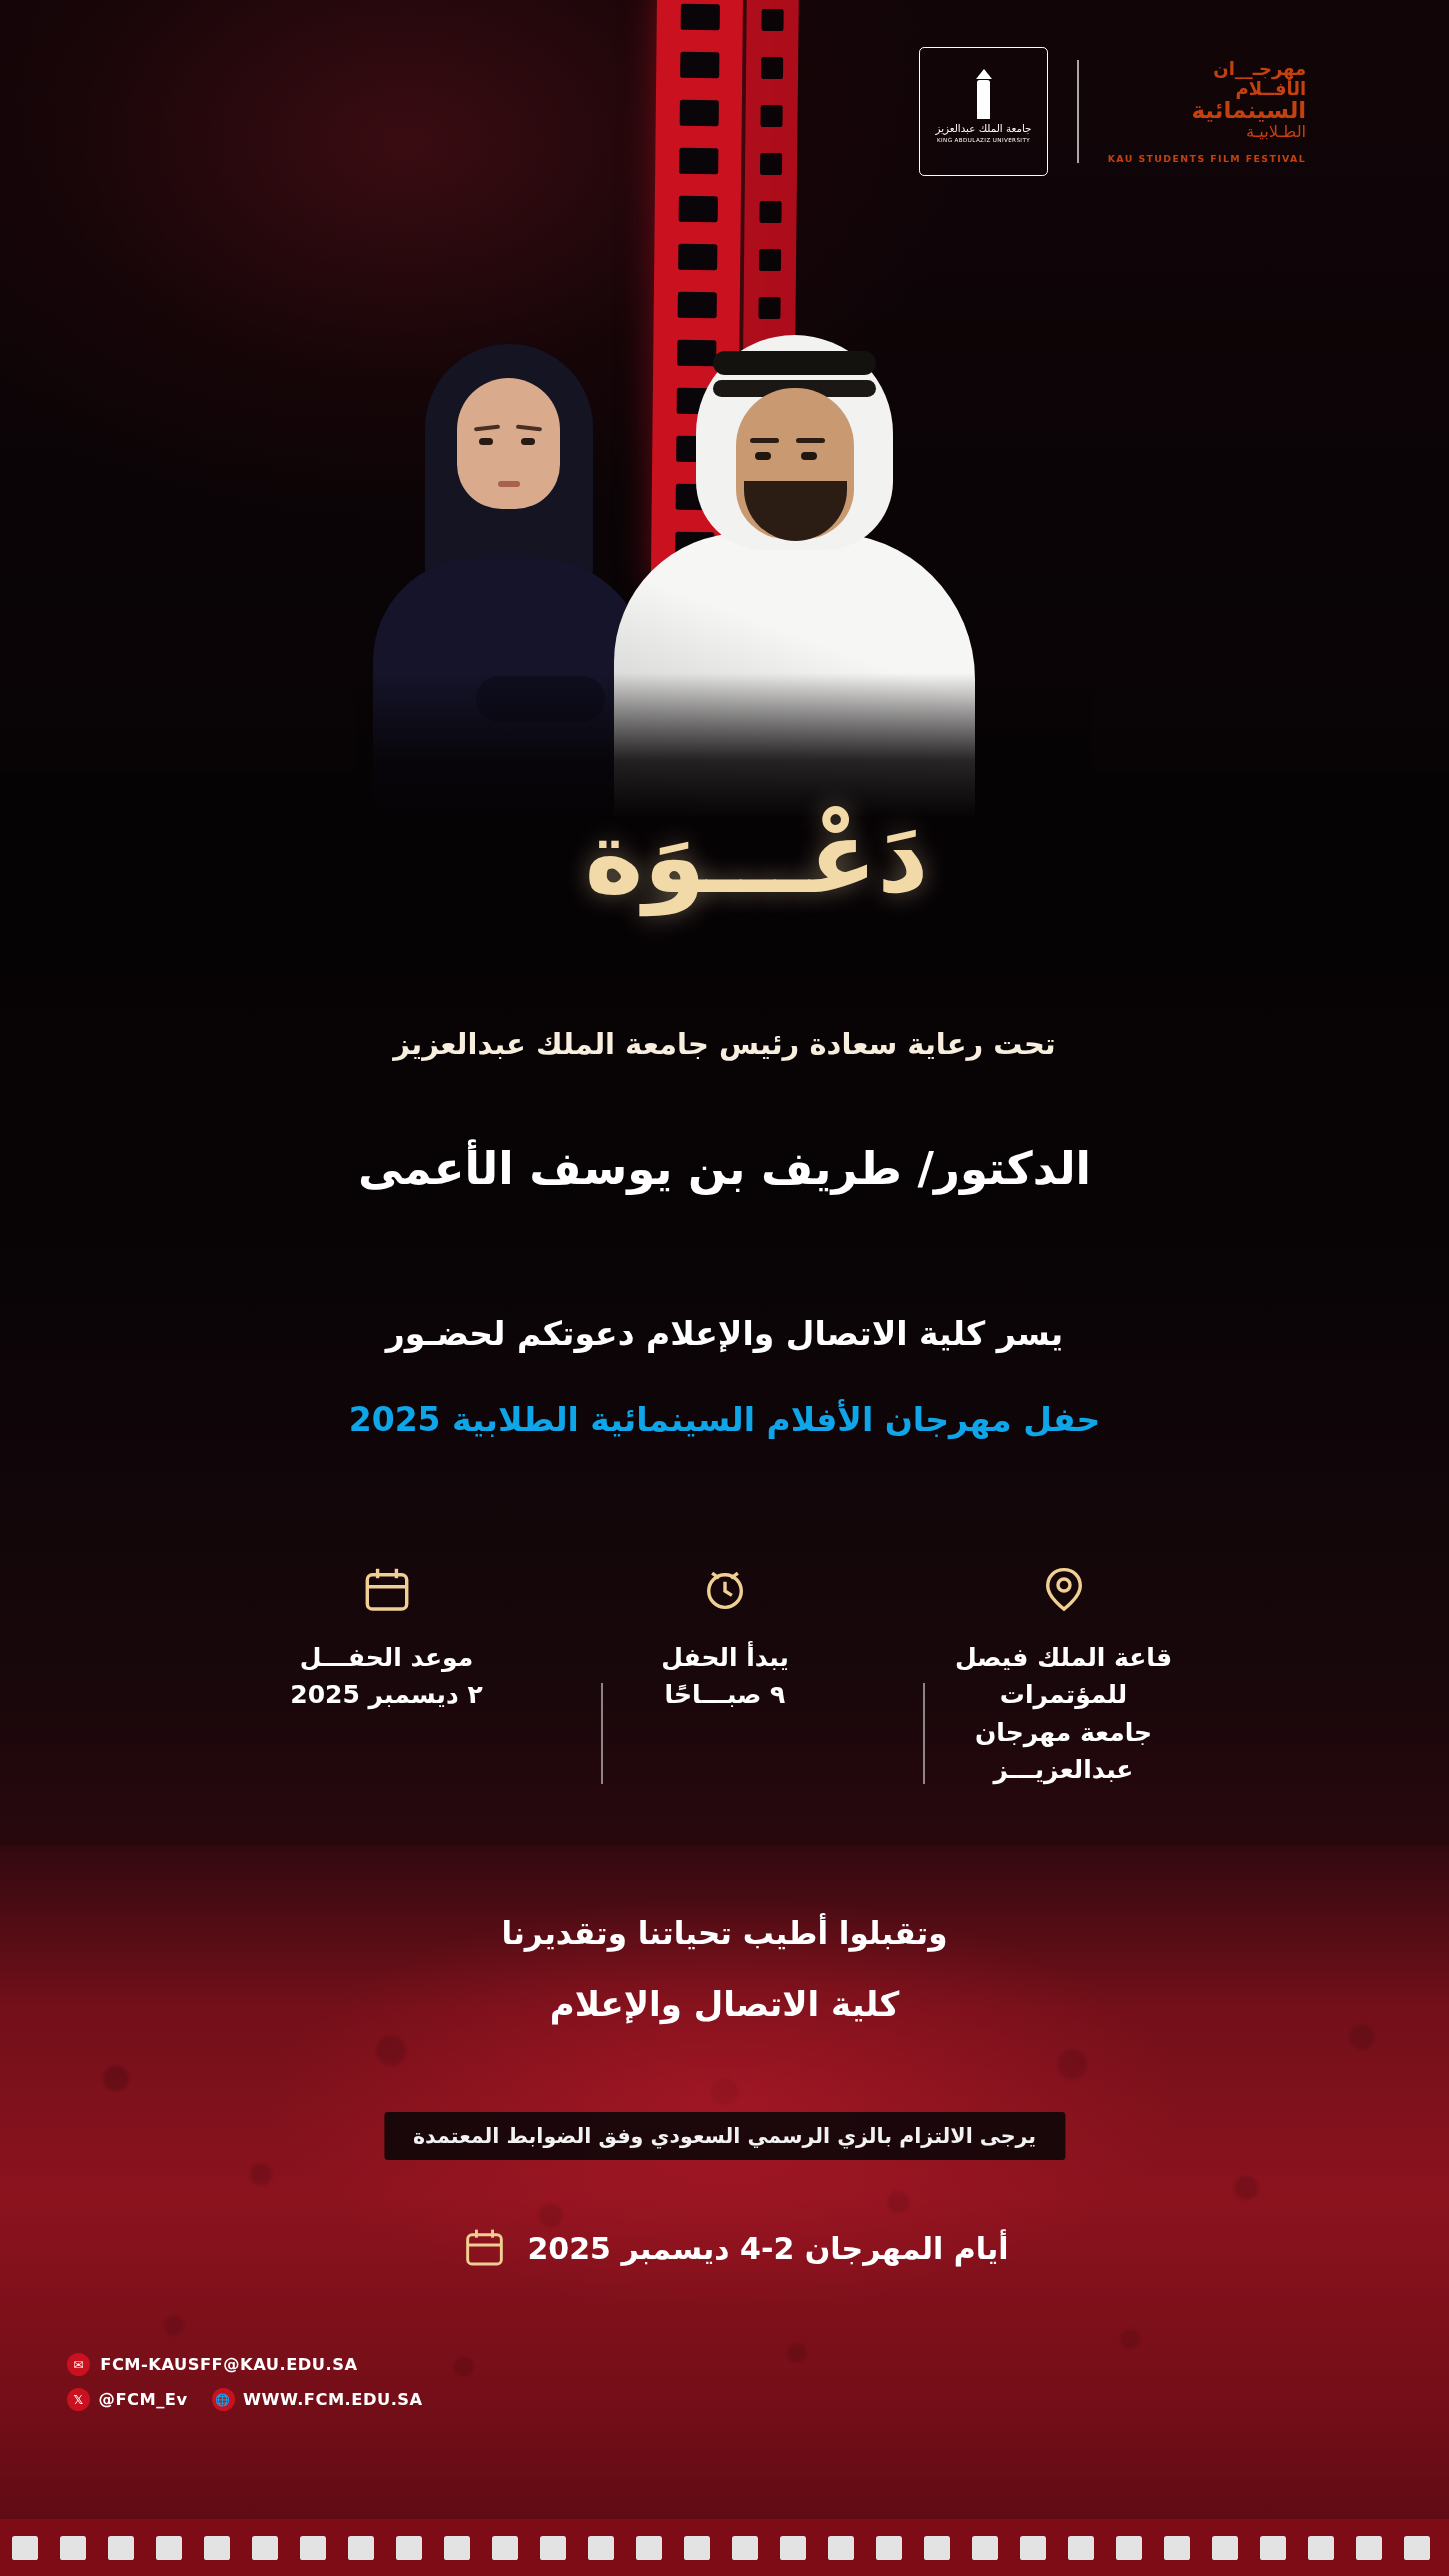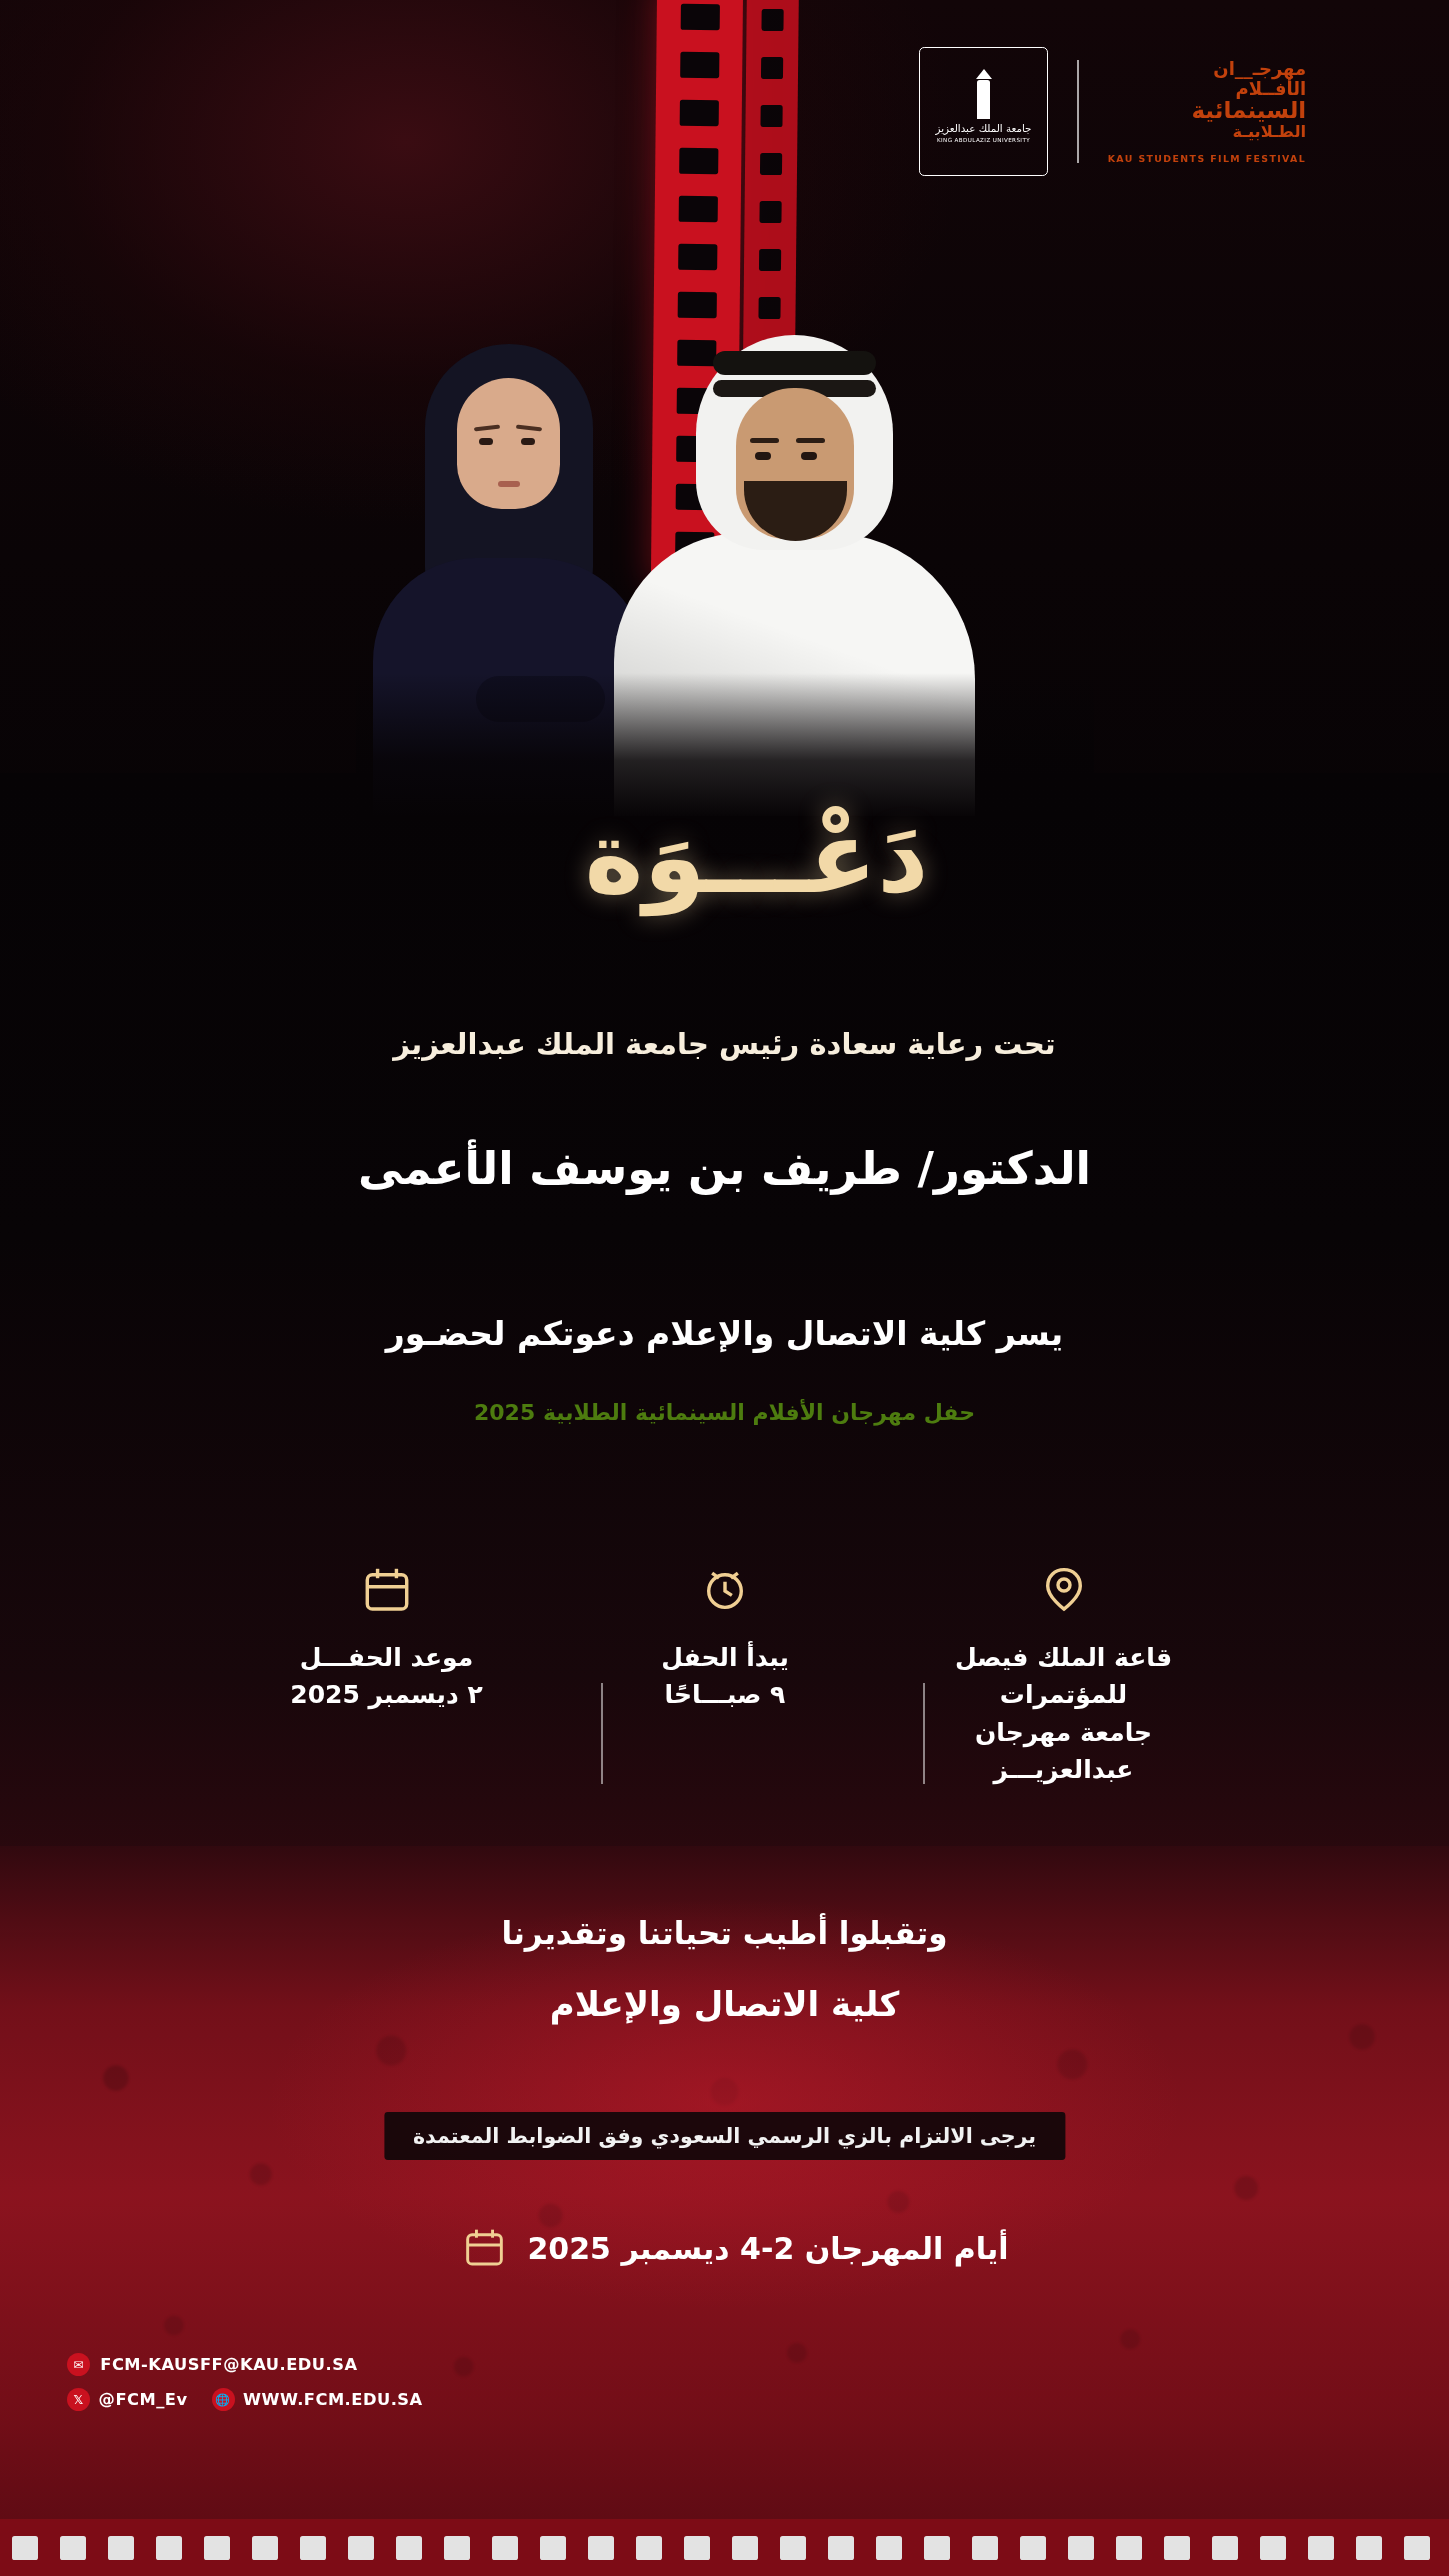--- a/index.html
+++ b/index.html
@@ -113,21 +113,21 @@
     content:""; position:absolute; top:-10.3px; left:50%; transform:translateX(-50%);
     width:0;height:0;border-left:8.6px solid transparent;border-right:8.6px solid transparent;border-bottom:10.3px solid #fff;
   }
   .kau-seal .seal-arabic { font-size: 10.3px; letter-spacing: 0.9px; color:#fff; }
   .kau-seal .seal-en { font-size: 5.6px; letter-spacing: 0.4px; color:#fff; margin-top:3.4px; }
   .divider-v { width: 1.7px; height: 103px; background: rgba(255,255,255,0.65); }
   .fest-logo { color:#c2410c; text-align:right; direction: rtl; line-height: 1.08; }
   .fest-logo .l1 { font-size: 18px; font-weight: 700; letter-spacing: 1.7px;}
   .fest-logo .l2 { font-size: 18px; font-weight: 800; letter-spacing: 2.6px;}
   .fest-logo .l3 { font-size: 23px; font-weight: 800; letter-spacing: 0.9px;}
-  .fest-logo .l4 { font-size: 16.3px; font-weight: 700; letter-spacing: 2.6px;}
+  .fest-logo .l4 { font-size: 16.3px; font-weight: 400; letter-spacing: 2.6px;}
   .fest-logo .en { margin-top: 13px; font-size: 9.4px; font-weight: 700; letter-spacing: 1.4px; direction: ltr; text-align: right;}
 
   
   .people {
     position: absolute; top: 318px; left: 356px; width: 738px; height: 498px;
   }
   .person { position: absolute; bottom: 0; }
   .p-woman { left: 17px; width: 283px; height: 472px; }
   .p-man { left: 258px; width: 361px; height: 481px; }
   .head { position: absolute; border-radius: 50% 50% 46% 46%; }
@@ -177,21 +177,21 @@
   .line-patronage {
     top: 1027px; color: #f7eedd; font-size: 29px; font-weight: 600; letter-spacing: 0.4px;
   }
   .line-name {
     top: 1142px; color: #ffffff; font-size: 45px; font-weight: 800; letter-spacing: 0.4px;
   }
   .line-invite1 {
     top: 1314px; color: #ffffff; font-size: 33px; font-weight: 700; margin-left: 20px;
   }
   .line-invite2 {
-    top: 1400px; color: #4d7c0f; font-size: 22px; font-weight: 700;
+    top: 1400px; color: #0ea5e9; font-size: 33px; font-weight: 700;
   }
 
   
   .info-row {
     position: absolute; top: 1554px; left: 232px; width: 986px;
     display: flex; flex-direction: row-reverse; justify-content: space-between; align-items: flex-start;
   }
   .info-col { width: 309px; text-align: center; position: relative; }
   .info-icon { height: 69px; display: flex; align-items: center; justify-content: center; }
   .info-icon svg { width: 48px; height: 53px; }

